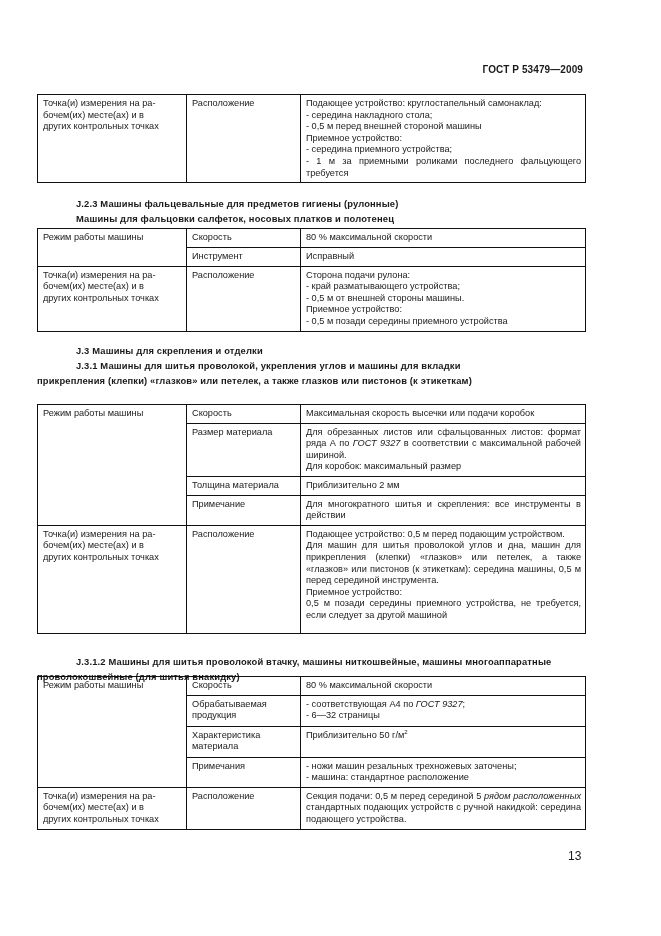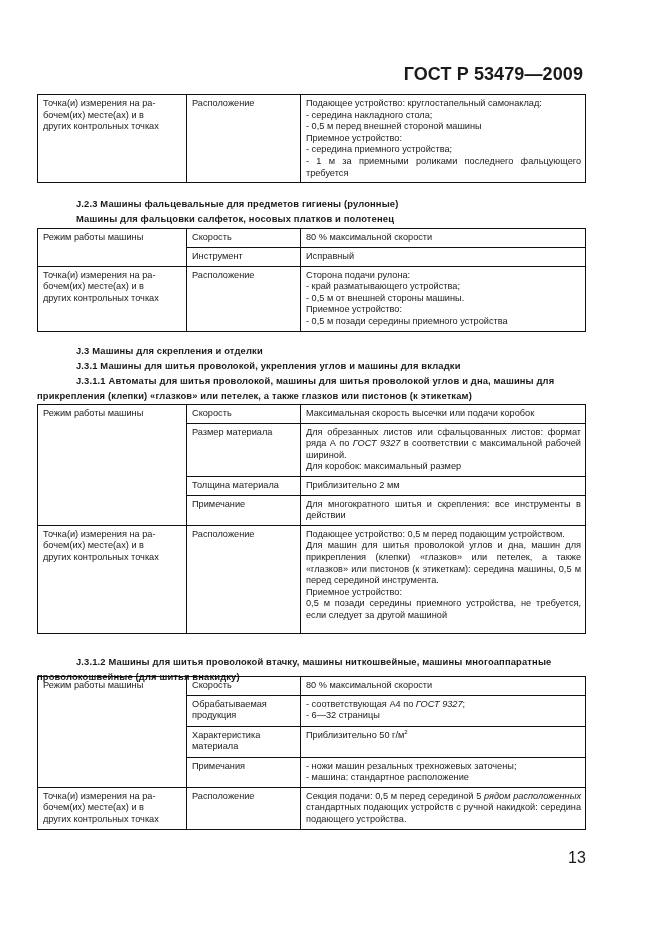--- a/index.html
+++ b/index.html
@@ -2,24 +2,24 @@
 <html><head>
 <meta charset="utf-8">
 <style>
   html, body { margin: 0; padding: 0; background: #ffffff; }
   body {
     width: 661px; height: 936px; position: relative; overflow: hidden;
     font-family: "Liberation Sans", sans-serif; color: #1a1a1a;
   }
   .page-header {
     position: absolute; right: 78px; top: 64px;
-    font-size: 18px; font-weight: bold; letter-spacing: 0.1px;
+    font-size: 10px; font-weight: bold; letter-spacing: 0.1px;
   }
   .page-number {
-    position: absolute; left: 568px; top: 849px; font-size: 16px;
+    position: absolute; left: 568px; top: 849px; font-size: 12px;
   }
   .heading {
     position: absolute; left: 37px; width: 548px;
     font-size: 9.4px; font-weight: bold; line-height: 15px; letter-spacing: 0.15px;
   }
   .heading .indent { padding-left: 39px; }
   table.spec {
     position: absolute; left: 37px; width: 548px;
     border-collapse: collapse; table-layout: fixed;
     font-size: 9.2px; line-height: 11.6px;
@@ -104,21 +104,20 @@
       <span class="line">Приемное устройство:</span>
       <span class="line">- 0,5 м позади середины приемного устройства</span>
     </td>
   </tr>
 </tbody>
   </table>
 
 <div class="heading" style="top:343px;">
   <div class="indent">J.3  Машины для скрепления и отделки</div>
   <div class="indent">J.3.1  Машины для шитья проволокой, укрепления углов и машины для вкладки</div>
-  <div class="indent" style="white-space:nowrap;">J.3.1.1  Автоматы для шитья проволокой, машины для шитья проволокой углов и дна, машины для</div>
   <div>прикрепления (клепки) «глазков» или петелек, а также глазков или пистонов (к этикеткам)</div>
 </div>
 
 <table class="spec" style="top:404px;">
   <colgroup>
       <col class="c1">
       <col class="c2">
       <col class="c3">
     </colgroup>
   <tbody>

